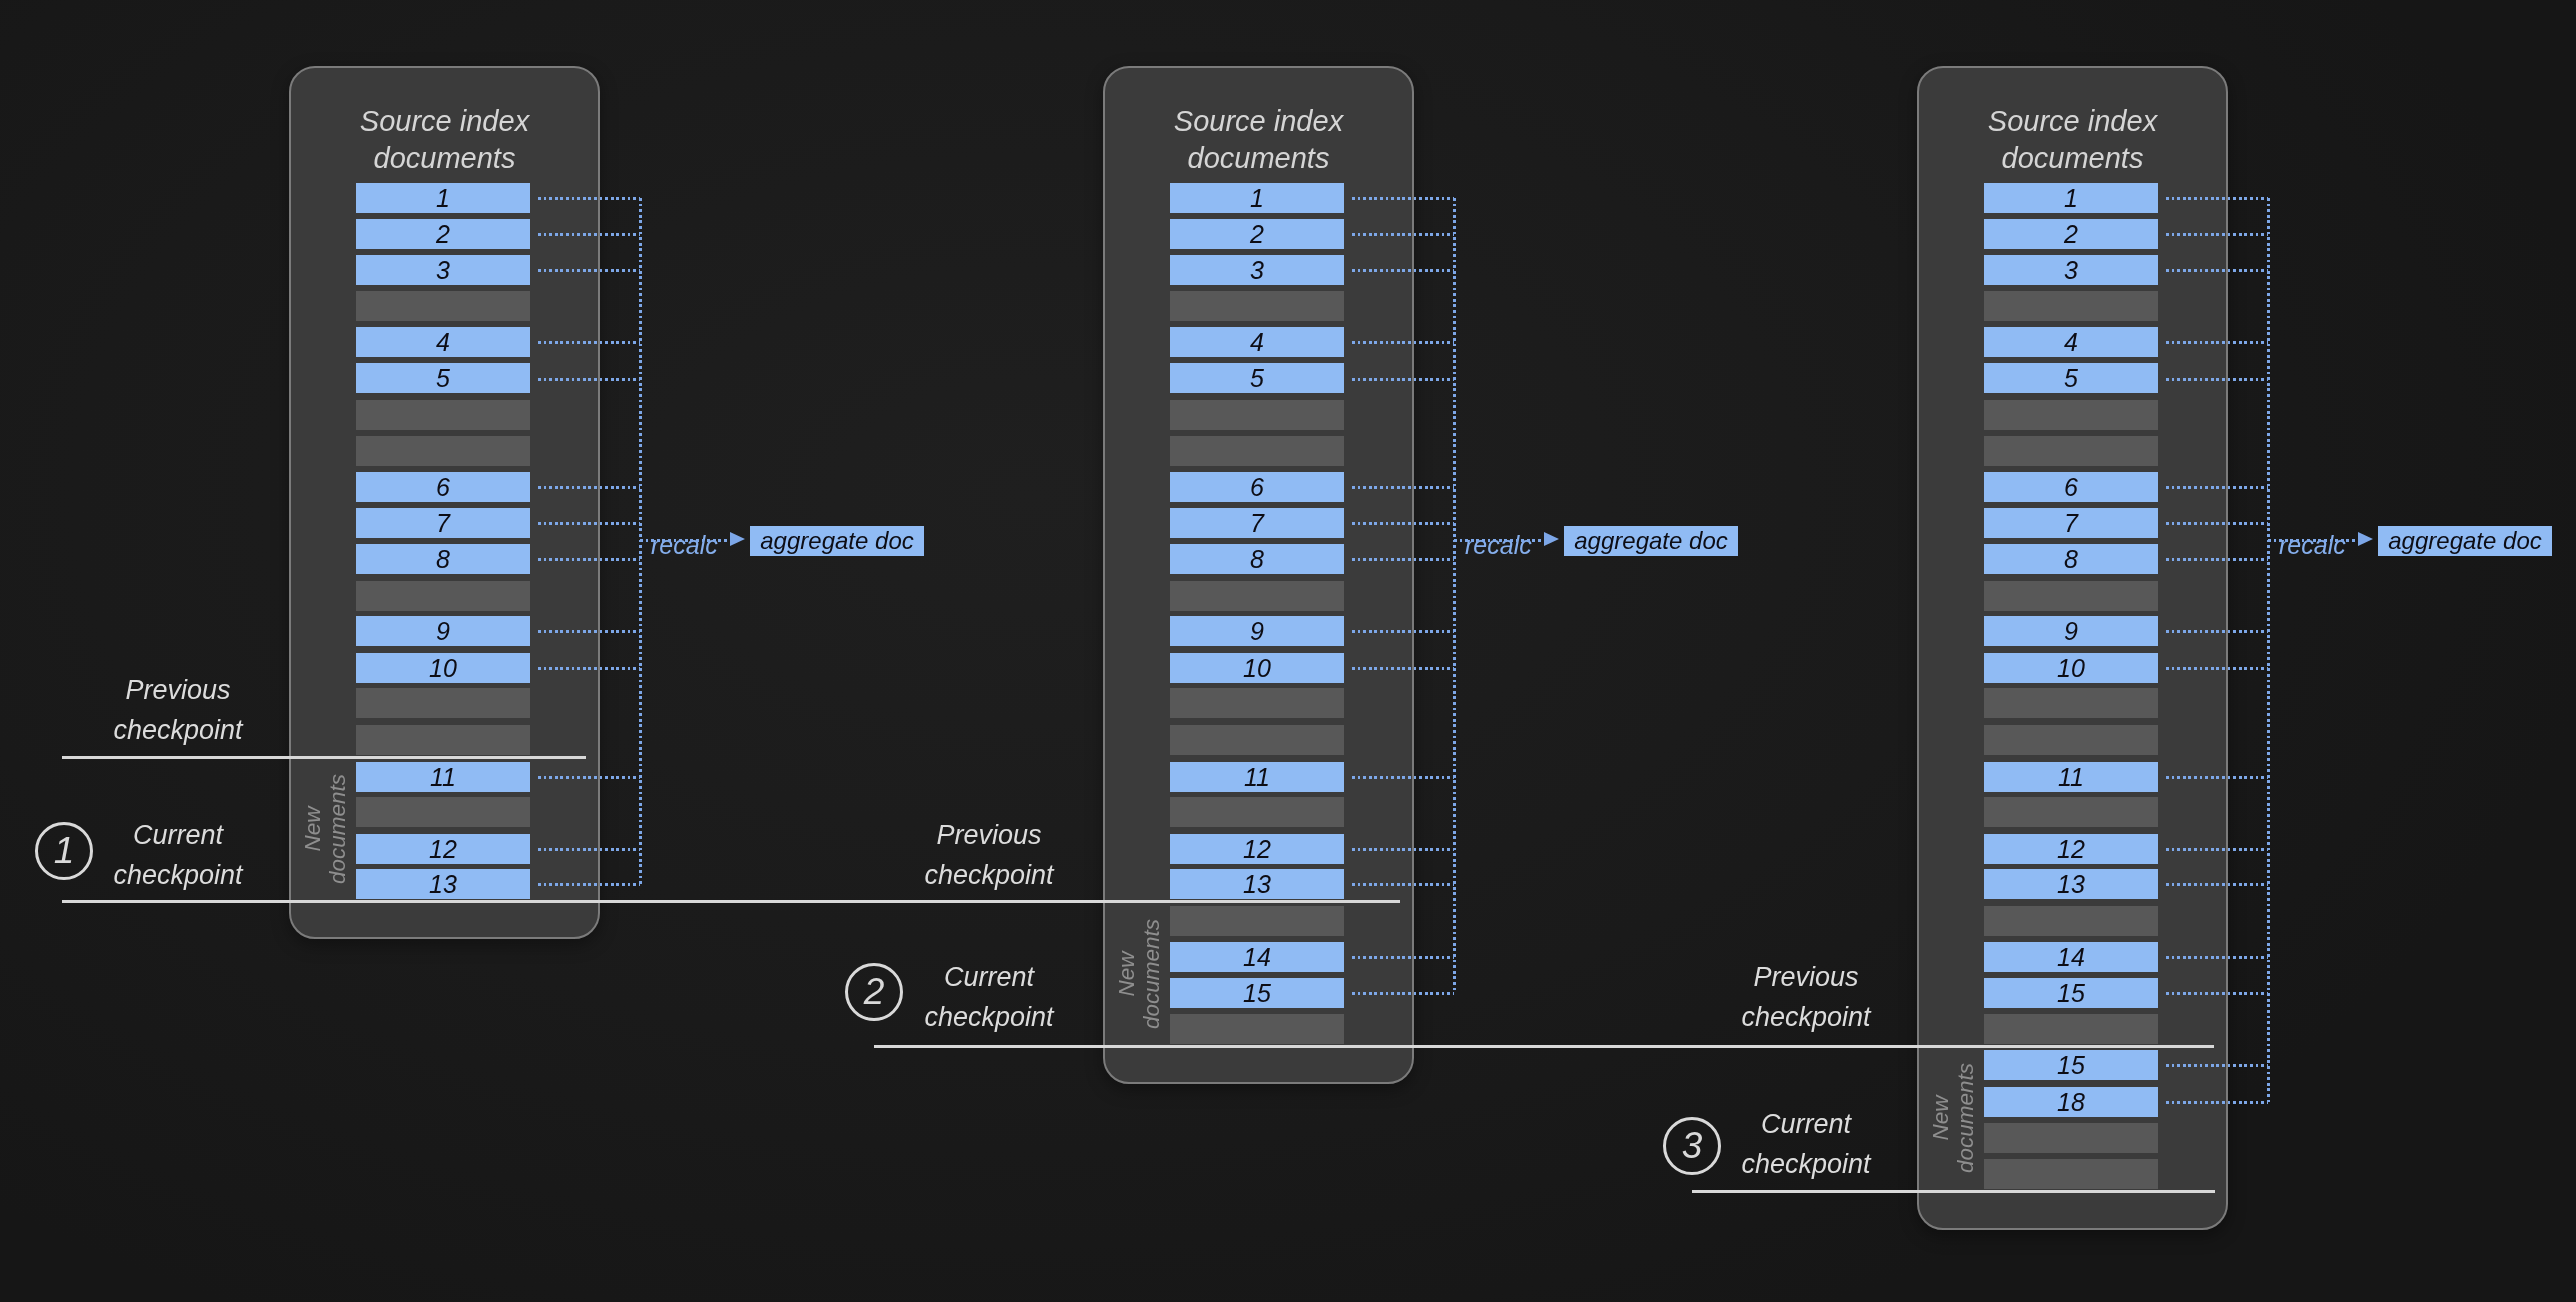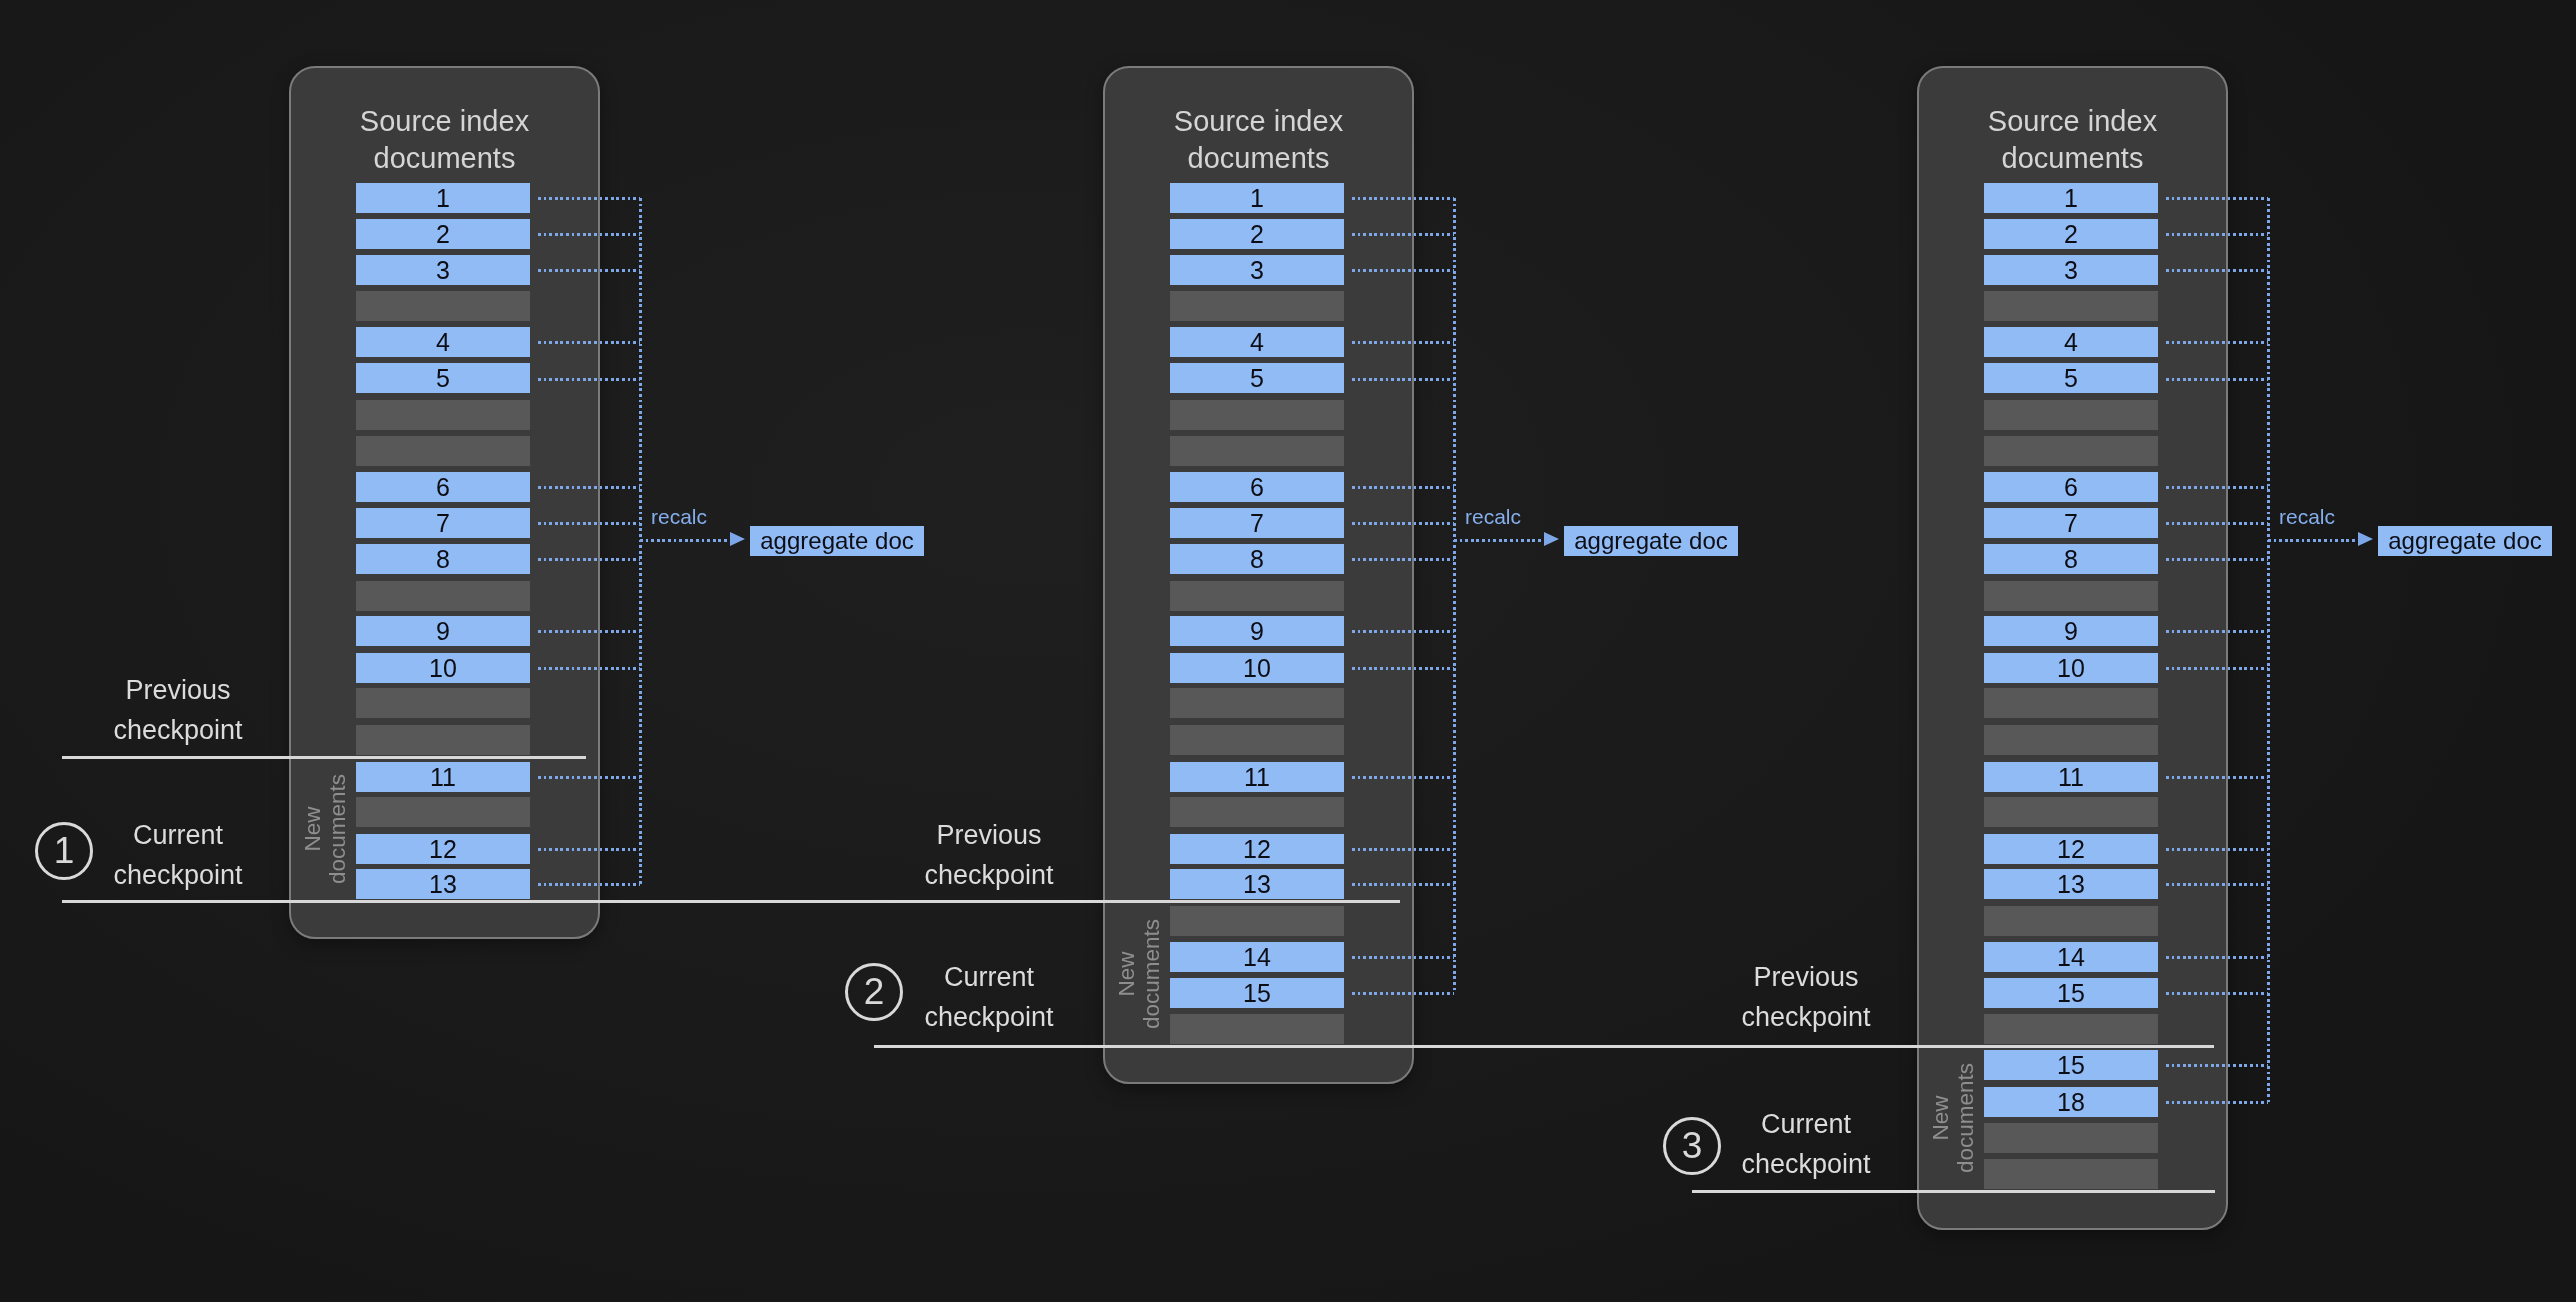--- a/index.html
+++ b/index.html
@@ -4,20 +4,21 @@
 <style>
   html,body{margin:0;padding:0;}
   body{
     width:2576px;height:1302px;overflow:hidden;
     background:#1b1b1b;
     font-family:"Liberation Sans","DejaVu Sans",sans-serif;
   }
   #stage{
     position:relative;width:2576px;height:1302px;
     background:radial-gradient(1592px 937px at 40% 38%, #1f1f1f 0%, #1a1a1a 60%, #161616 100%);
+    font-style:italic;
   }
   .panel{
     position:absolute;background:#3b3b3b;
     border:2.8px solid #7b7b7b;border-radius:26px;
     box-sizing:border-box;box-shadow:0 5.6px 17px rgba(0,0,0,.35);
   }
   .panel-title{
     position:absolute;text-align:center;
     color:#d5d5d5;font-size:29px;line-height:37px;
   }
@@ -32,21 +33,21 @@
   }
   .dot-v{
     position:absolute;width:2.8px;
     background-image:repeating-linear-gradient(180deg,#7da7e8 0 2.8px,transparent 2.8px 5.6px);
   }
   .arrow-head{
     position:absolute;width:0;height:0;
     border-top:7.5px solid transparent;border-bottom:7.5px solid transparent;
     border-left:15px solid #7da7e8;
   }
-  .recalc-label{position:absolute;color:#85aeec;font-size:21px;line-height:25px;}
+  .recalc-label{position:absolute;color:#85aeec;font-size:25px;line-height:25px;margin-top:29px;}
   .agg-box{
     position:absolute;background:#90bbf4;color:#0d0d15;
     font-size:24px;line-height:30px;text-align:center;
   }
   .chk-line{position:absolute;height:2.8px;background:#d8d8d8;}
   .chk-label{
     position:absolute;width:318px;text-align:center;
     color:#dcdcdc;font-size:27px;line-height:40px;
   }
   .step-circle{

